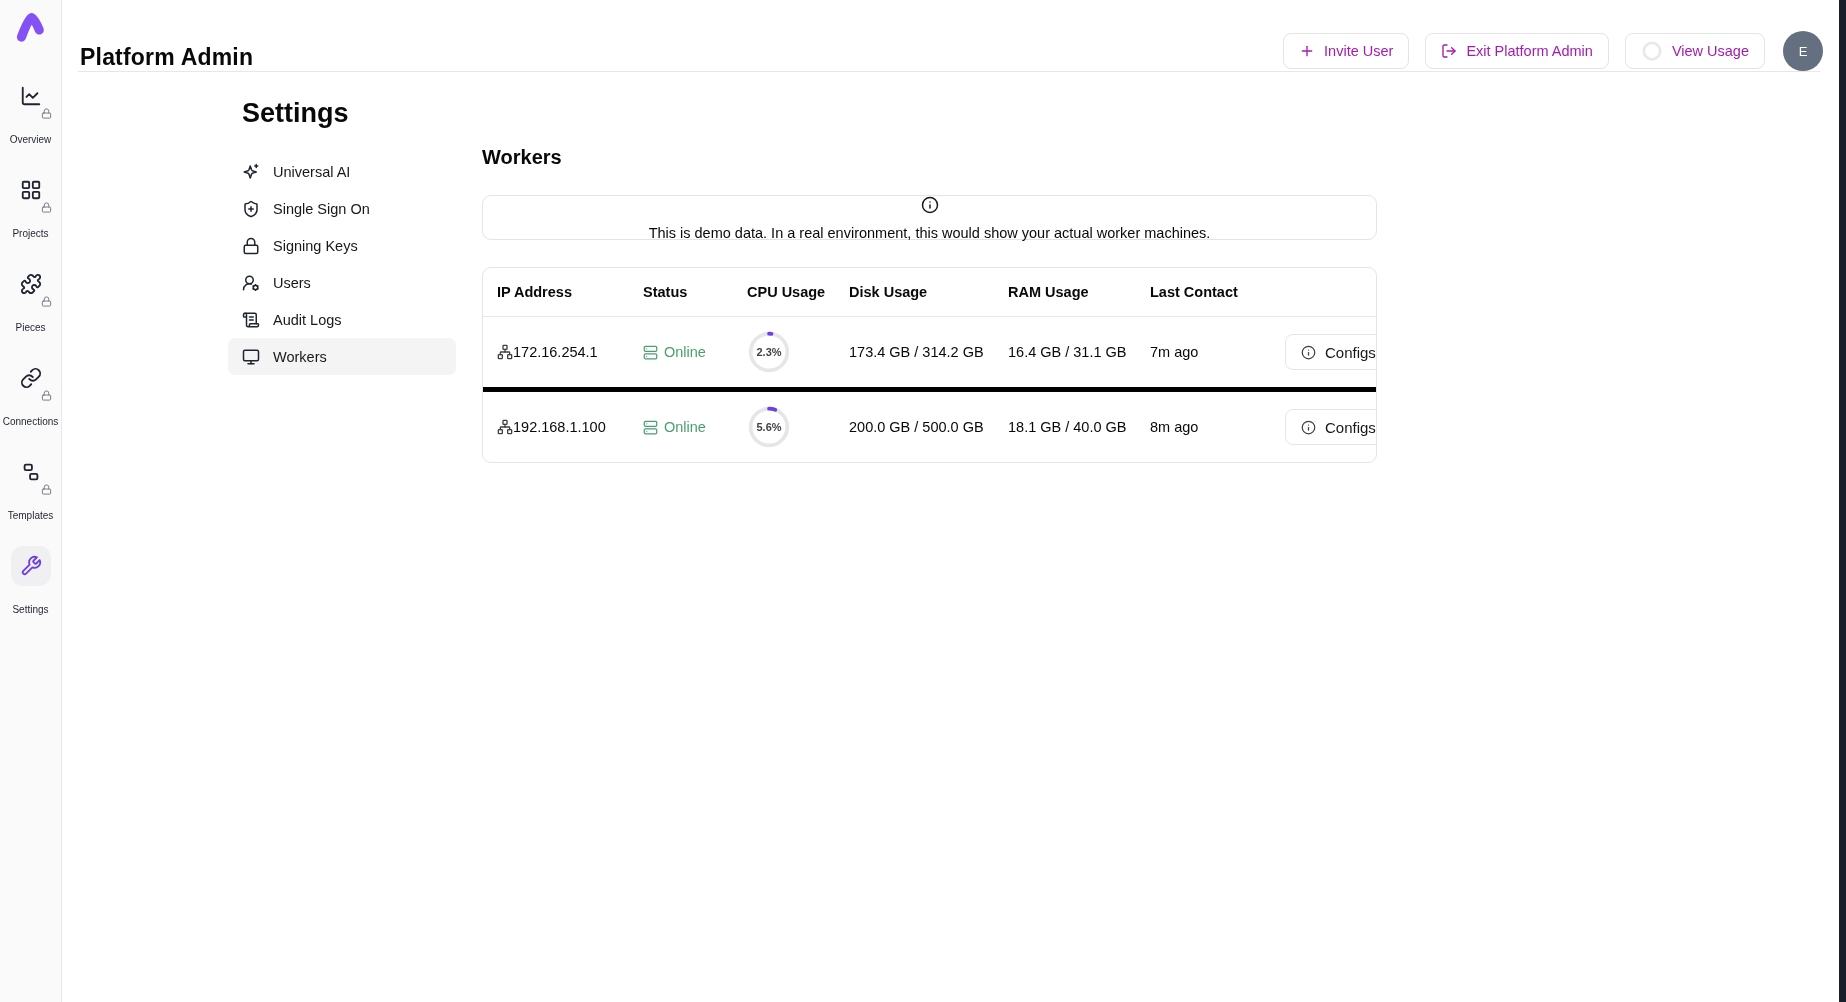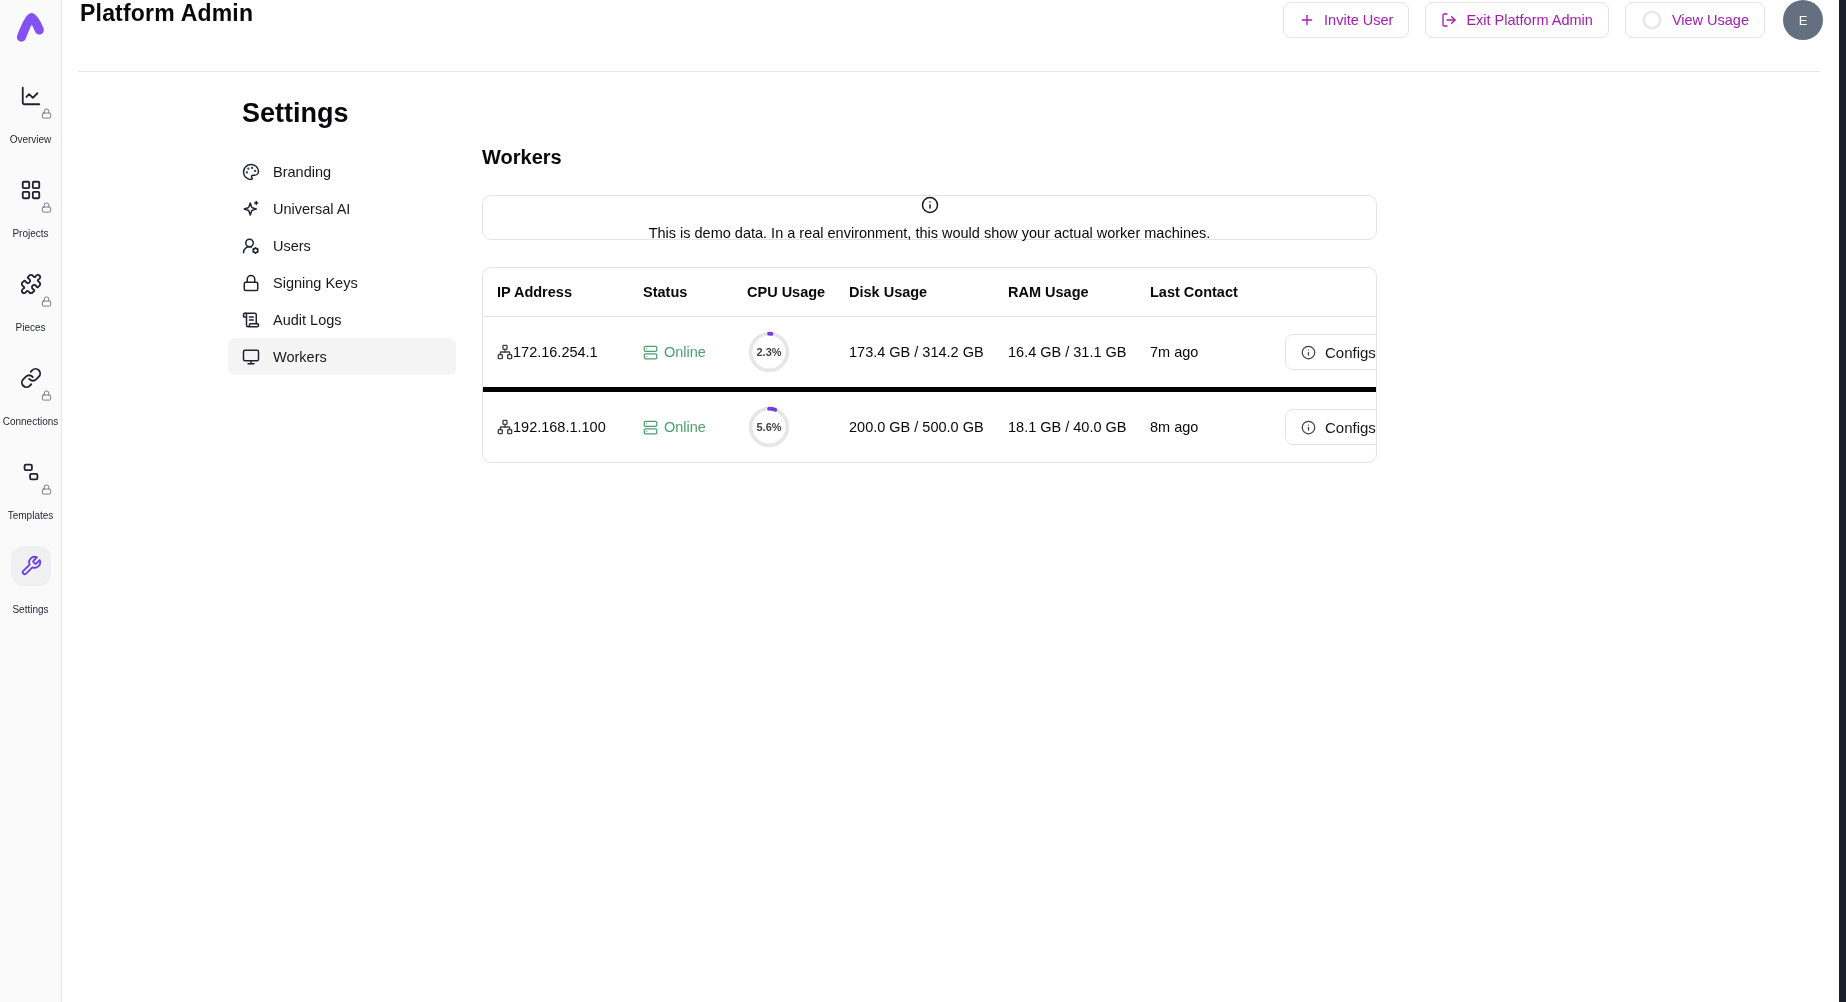--- a/index.html
+++ b/index.html
@@ -24,21 +24,21 @@
   .side-nav{margin-top:32px;display:flex;flex-direction:column;gap:25px;width:100%;}
   .side-item{display:flex;flex-direction:column;align-items:center;gap:18px;cursor:pointer;width:100%;}
   .side-icon-wrap{position:relative;width:40px;height:40px;display:flex;align-items:center;justify-content:center;border-radius:12px;color:#1f2430;}
   .side-item.active .side-icon-wrap{background:#f0f0f2;color:var(--accent-purple,#6e3fe0);}
   .lock-badge{position:absolute;right:-1px;bottom:-3px;color:#6f7480;}
   .side-label{font-size:10px;color:#1f2430;}
 
   
   header{
     position:absolute;left:62px;top:0;right:7px;height:71px;
-    display:flex;align-items:flex-start;padding:0 16px 0 18px;box-sizing:border-box;
+    display:flex;align-items:flex-end;padding:0 16px 0 18px;box-sizing:border-box;
   }
   .page-title{font-size:23px;font-weight:700;margin:0;letter-spacing:.2px;}
   .header-actions{margin-left:auto;display:flex;align-items:center;gap:16px;}
   .btn{
     display:inline-flex;align-items:center;gap:9px;height:36px;padding:0 15px;
     background:#fff;border:1px solid #e4e4e7;border-radius:8px;
     font-family:inherit;font-size:14.5px;font-weight:500;color:#a21caf;cursor:pointer;white-space:nowrap;
   }
   .usage-ring{color:#e9e9ec;}
   .avatar{
@@ -224,56 +224,54 @@
     </div>
   </header>
   <div class="header-divider"></div>
 
   <main>
     <h2 class="settings-title">Settings</h2>
 
     <nav class="settings-nav">
       <div class="snav-item">
         <svg class="icon snav-icon" width="18" height="18" viewBox="0 0 24 24">
-          <circle cx="13.5" cy="6.5" r=".5" fill="currentColor"></circle>
-            <circle cx="17.5" cy="10.5" r=".5" fill="currentColor"></circle>
-            <circle cx="8.5" cy="7.5" r=".5" fill="currentColor"></circle>
-            <circle cx="6.5" cy="12.5" r=".5" fill="currentColor"></circle>
-          <path d="M12 2C6.5 2 2 6.5 2 12s4.5 10 10 10c.93 0 1.65-.75 1.65-1.69 0-.44-.18-.84-.44-1.13-.29-.29-.44-.65-.44-1.12a1.64 1.64 0 0 1 1.67-1.67h2c3.05 0 5.55-2.5 5.55-5.55C21.97 6.01 17.46 2 12 2z"></path>
-        </svg>
-        <span>Branding</span>
-      </div>
-      <div class="snav-item">
-        <svg class="icon snav-icon" width="18" height="18" viewBox="0 0 24 24">
           <path d="M11 4 9.3 9.1a2 2 0 0 1-1.2 1.2L3 12l5.1 1.7a2 2 0 0 1 1.2 1.2L11 20l1.7-5.1a2 2 0 0 1 1.2-1.2L19 12l-5.1-1.7a2 2 0 0 1-1.2-1.2Z"></path>
           <path d="M19 2v4"></path>
             <path d="M17 4h4"></path>
         </svg>
         <span>Universal AI</span>
+      </div>
+      <div class="snav-item">
+        <svg class="icon snav-icon" width="18" height="18" viewBox="0 0 24 24">
+          <path d="M20 13c0 5-3.5 7.5-7.66 8.95a1 1 0 0 1-.67-.01C7.5 20.5 4 18 4 13V6a1 1 0 0 1 1-1c2 0 4.5-1.2 6.24-2.72a1.17 1.17 0 0 1 1.52 0C14.51 3.81 17 5 19 5a1 1 0 0 1 1 1z"></path>
+          <path d="M9 12h6"></path>
+            <path d="M12 9v6"></path>
+        </svg>
+        <span>Single Sign On</span>
+      </div>
+      <div class="snav-item">
+        <svg class="icon snav-icon" width="18" height="18" viewBox="0 0 24 24">
+          <rect width="18" height="11" x="3" y="11" rx="2"></rect>
+            <path d="M7 11V7a5 5 0 0 1 10 0v4"></path>
+        </svg>
+        <span>Signing Keys</span>
       </div>
       <div class="snav-item">
         <svg class="icon snav-icon" width="18" height="18" viewBox="0 0 24 24">
           <path d="M2 21a8 8 0 0 1 10.4-7.6"></path>
             <circle cx="10" cy="8" r="5"></circle>
           <circle cx="18" cy="18" r="3"></circle>
           <path d="M18 14.2v1"></path>
             <path d="M18 20.8v1"></path>
             <path d="m21.3 16.1-.9.5"></path>
             <path d="m15.6 19.4-.9.5"></path>
             <path d="m14.7 16.1.9.5"></path>
             <path d="m20.4 19.4.9.5"></path>
         </svg>
         <span>Users</span>
-      </div>
-      <div class="snav-item">
-        <svg class="icon snav-icon" width="18" height="18" viewBox="0 0 24 24">
-          <rect width="18" height="11" x="3" y="11" rx="2"></rect>
-            <path d="M7 11V7a5 5 0 0 1 10 0v4"></path>
-        </svg>
-        <span>Signing Keys</span>
       </div>
       <div class="snav-item">
         <svg class="icon snav-icon" width="18" height="18" viewBox="0 0 24 24">
           <path d="M19 17V5a2 2 0 0 0-2-2H4"></path>
           <path d="M8 21h12a2 2 0 0 0 2-2v-1a1 1 0 0 0-1-1H11a1 1 0 0 0-1 1v1a2 2 0 1 1-4 0V5a2 2 0 1 0-4 0v2a1 1 0 0 0 1 1h3"></path>
           <path d="M15 8h-5"></path>
             <path d="M15 12h-5"></path>
         </svg>
         <span>Audit Logs</span>
       </div>

